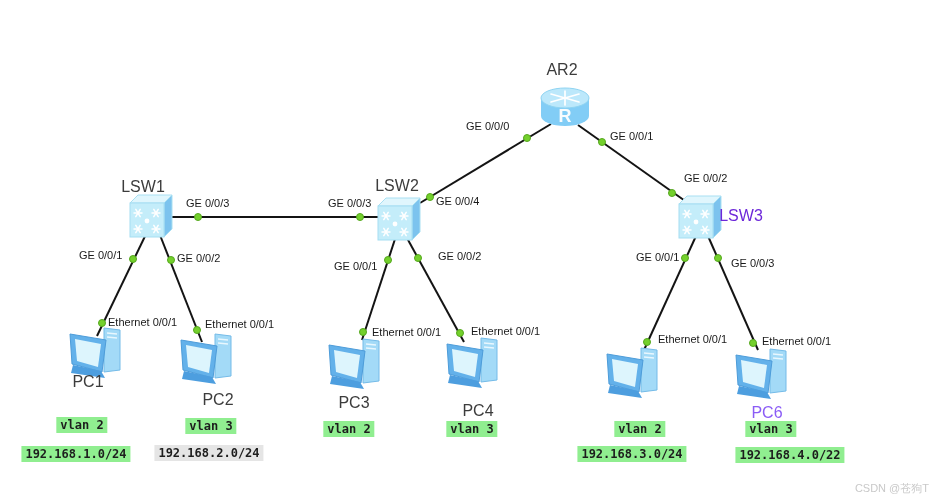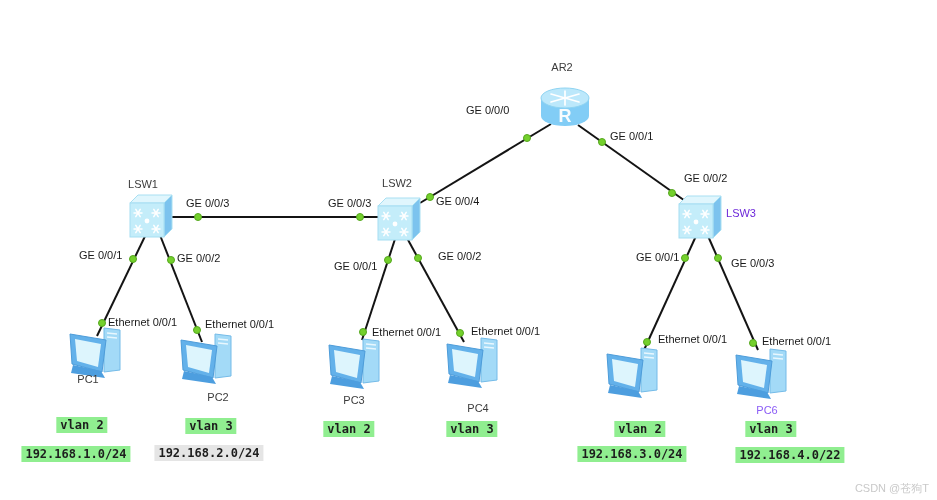--- a/index.html
+++ b/index.html
@@ -7,21 +7,21 @@
     position:relative;
     width:937px;height:500px;
     background:#ffffff;
     overflow:hidden;
     font-family:"Liberation Sans",sans-serif;
   }
   .canvas svg{position:absolute;left:0;top:0;}
   #labels{position:absolute;left:0;top:0;width:100%;height:100%;pointer-events:none;}
   .node-label{
     position:absolute;
-    font-size:11px;
+    font-size:16px;
     transform:translateX(-50%);
     white-space:nowrap;
     pointer-events:auto;
   }
   .port-label{
     position:absolute;
     font-size:11px;
     white-space:nowrap;
     pointer-events:auto;
   }
@@ -237,21 +237,21 @@
       <div class="node-label" style="left:397px;top:177px;color:#3c3c3c">LSW2</div>
       <div class="node-label" style="left:741px;top:207px;color:#6d28d9">LSW3</div>
       <div class="node-label" style="left:88px;top:373px;color:#3c3c3c">PC1</div>
       <div class="node-label" style="left:218px;top:391px;color:#3c3c3c">PC2</div>
       <div class="node-label" style="left:354px;top:394px;color:#3c3c3c">PC3</div>
       <div class="node-label" style="left:478px;top:402px;color:#3c3c3c">PC4</div>
       <div class="node-label" style="left:634px;top:420px;color:#3c3c3c">PC5</div>
       <div class="node-label" style="left:767px;top:404px;color:#8b5cf6">PC6</div>
       <div class="port-label" style="left:186px;top:197px;color:#1a1a1a">GE 0/0/3</div>
       <div class="port-label" style="left:328px;top:197px;color:#1a1a1a">GE 0/0/3</div>
-      <div class="port-label" style="left:466px;top:104px;color:#1a1a1a">GE 0/0/0</div>
+      <div class="port-label" style="left:466px;top:120px;color:#1a1a1a">GE 0/0/0</div>
       <div class="port-label" style="left:436px;top:195px;color:#1a1a1a">GE 0/0/4</div>
       <div class="port-label" style="left:610px;top:130px;color:#1a1a1a">GE 0/0/1</div>
       <div class="port-label" style="left:684px;top:172px;color:#1a1a1a">GE 0/0/2</div>
       <div class="port-label" style="left:79px;top:249px;color:#1a1a1a">GE 0/0/1</div>
       <div class="port-label" style="left:108px;top:316px;color:#1a1a1a">Ethernet 0/0/1</div>
       <div class="port-label" style="left:177px;top:252px;color:#1a1a1a">GE 0/0/2</div>
       <div class="port-label" style="left:205px;top:318px;color:#1a1a1a">Ethernet 0/0/1</div>
       <div class="port-label" style="left:334px;top:260px;color:#1a1a1a">GE 0/0/1</div>
       <div class="port-label" style="left:372px;top:326px;color:#1a1a1a">Ethernet 0/0/1</div>
       <div class="port-label" style="left:438px;top:250px;color:#1a1a1a">GE 0/0/2</div>

